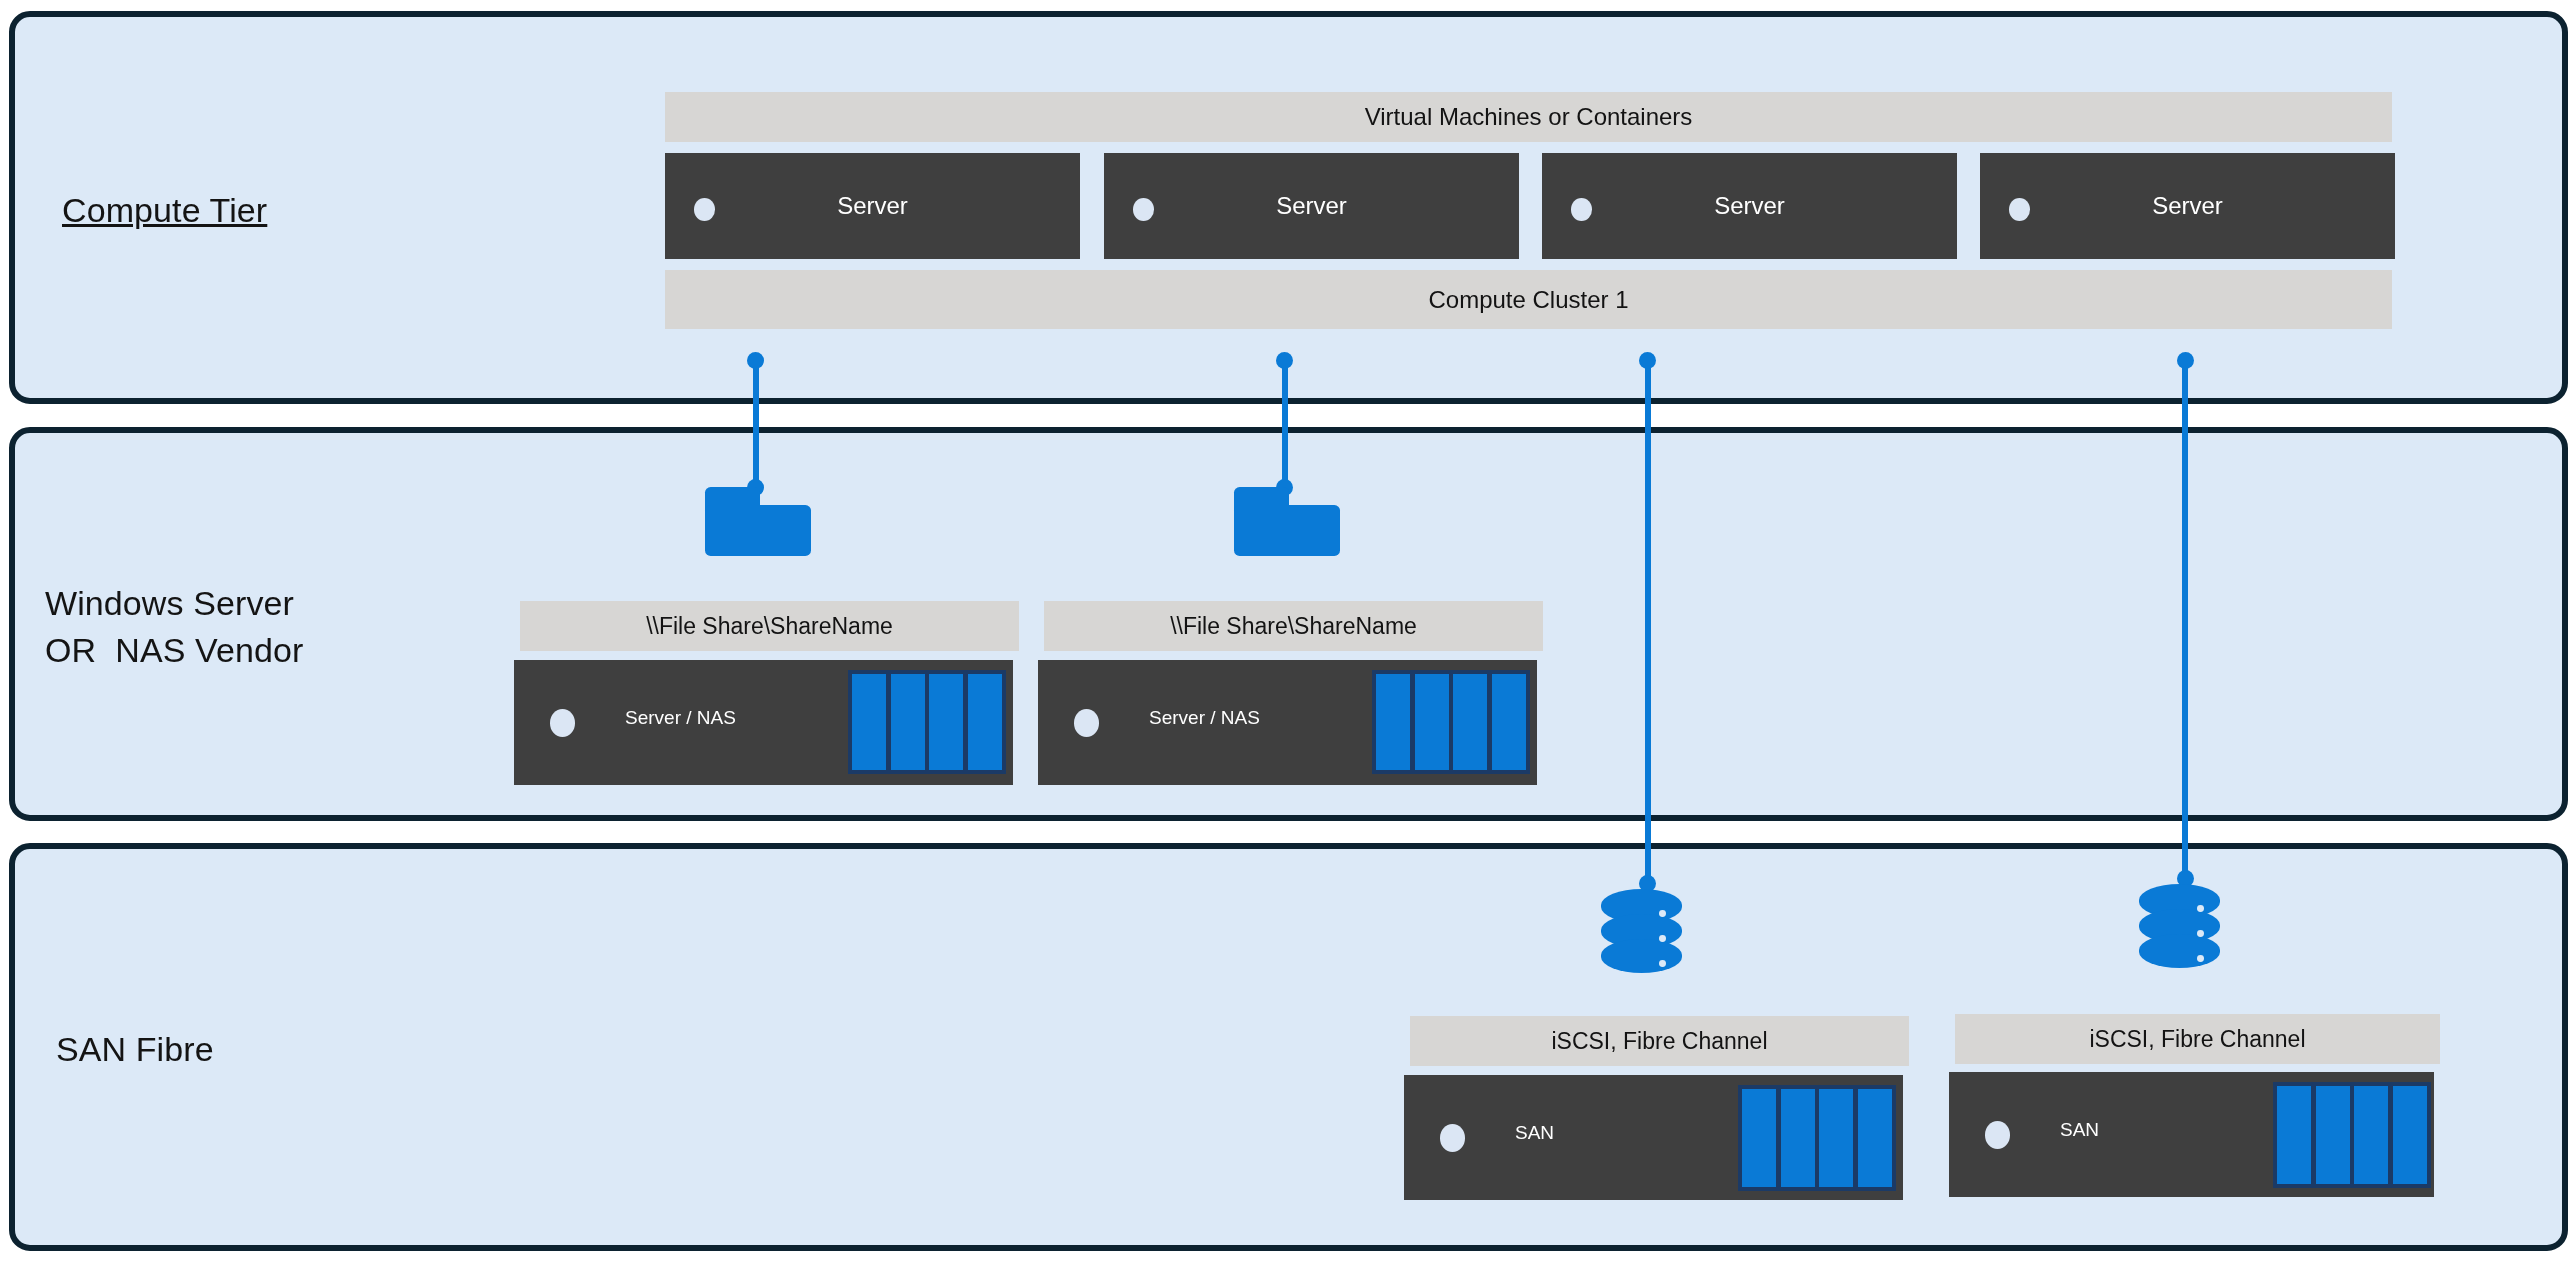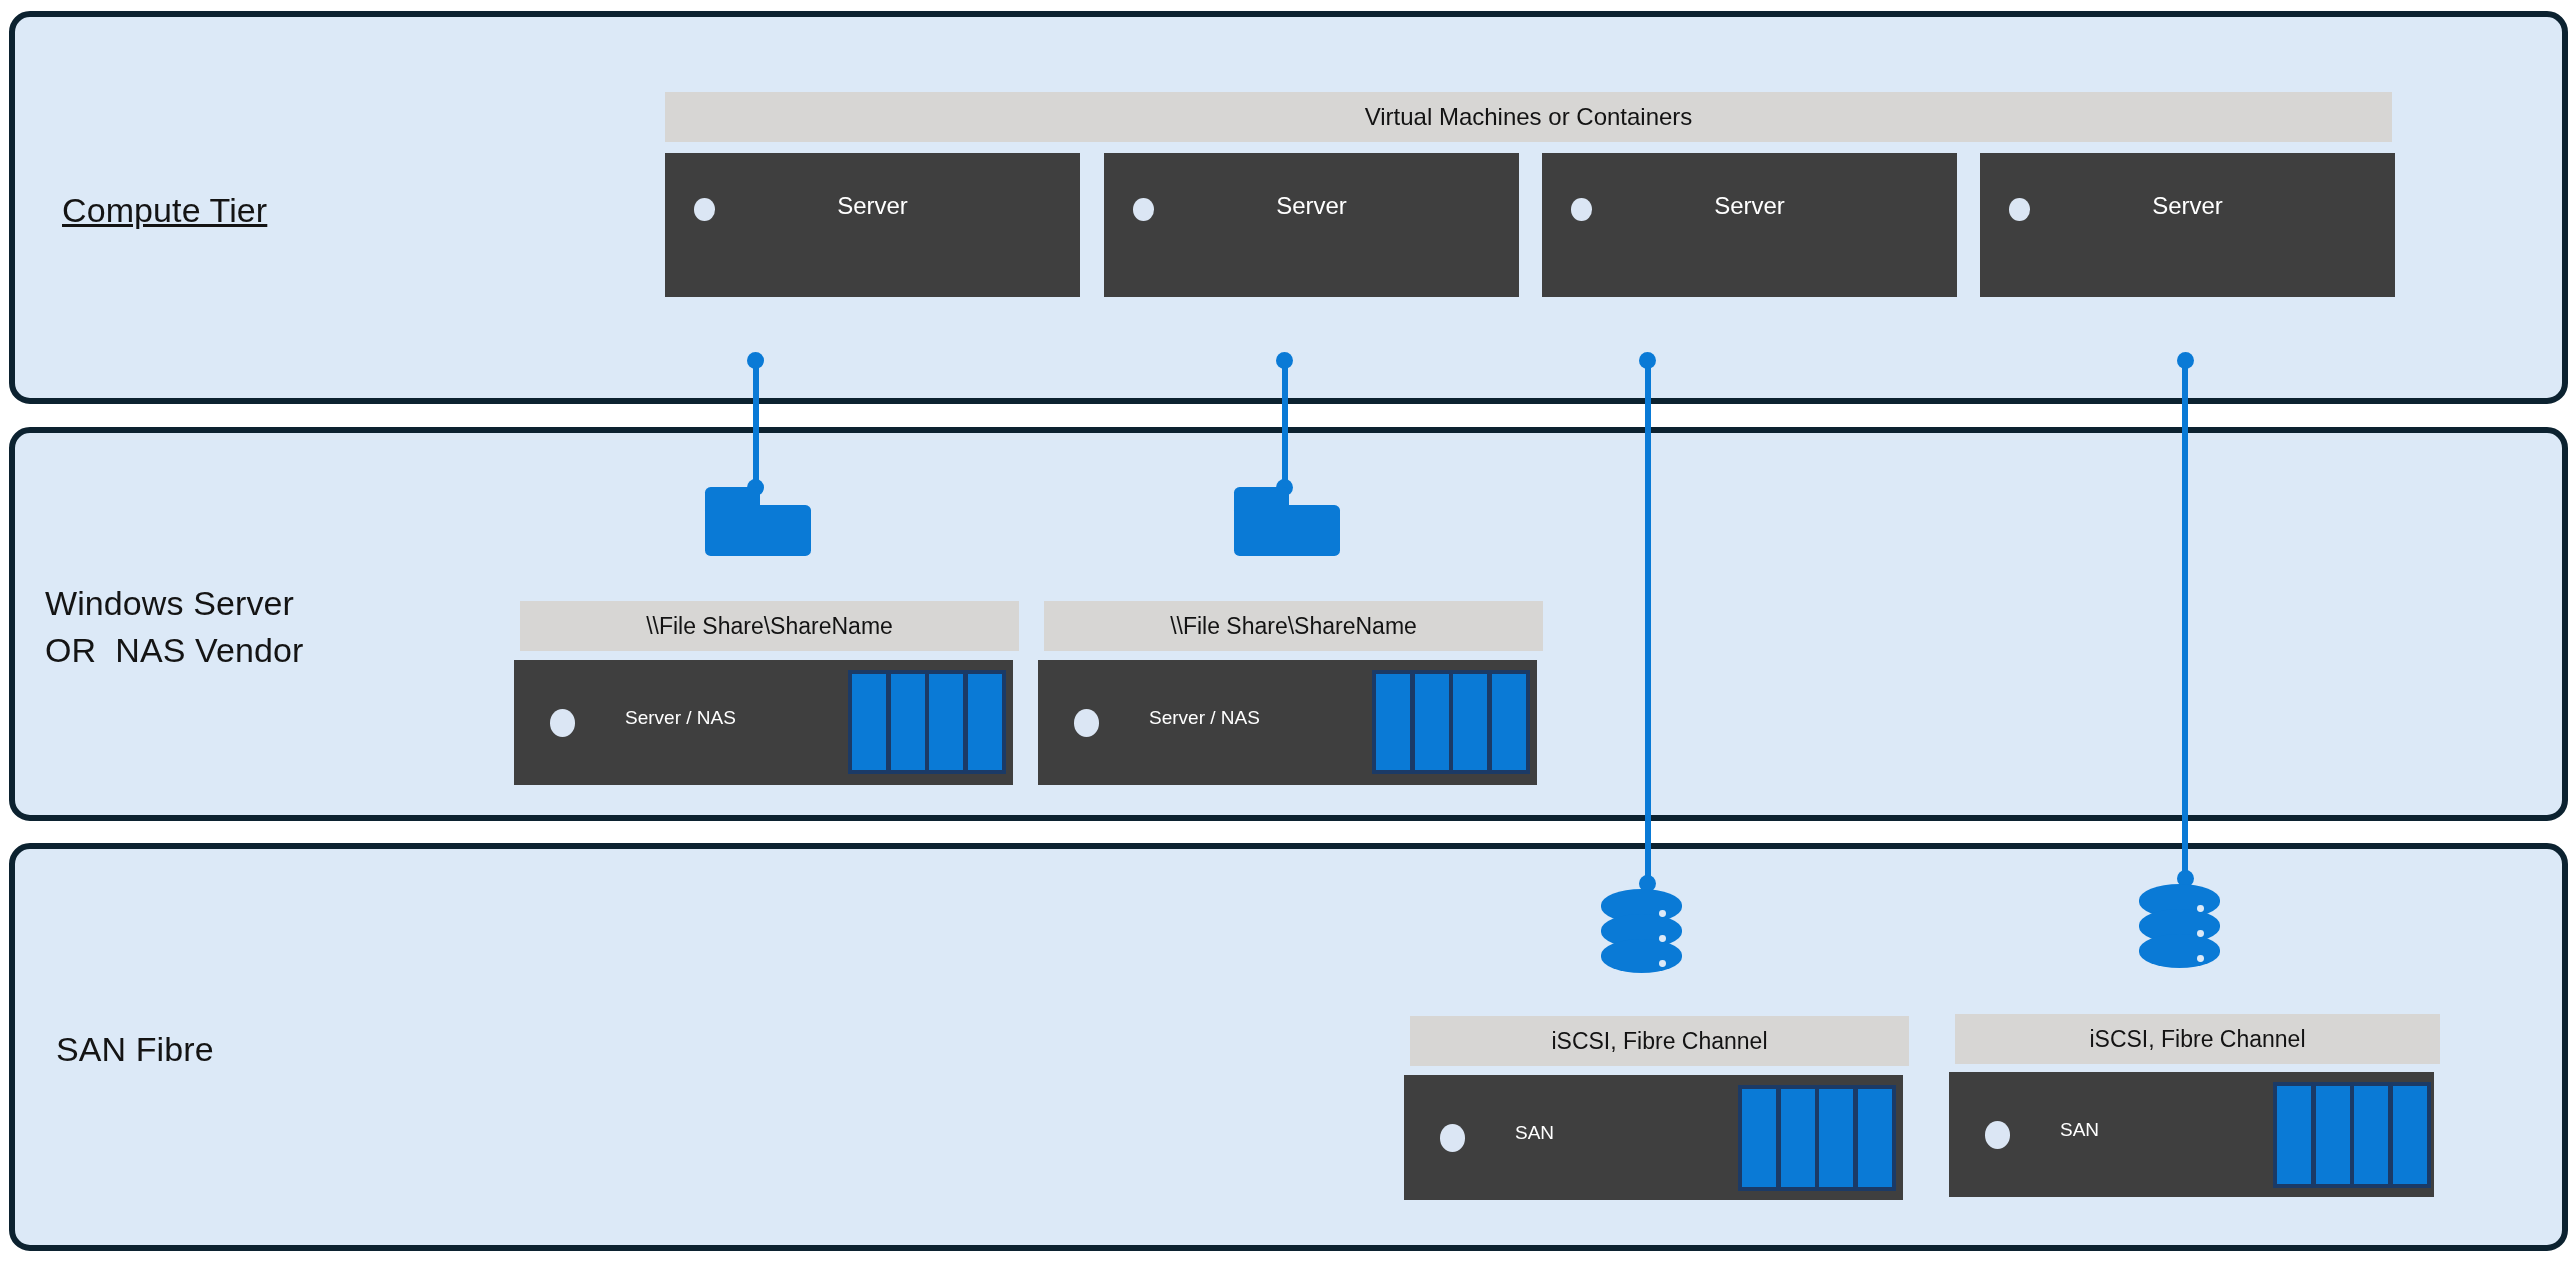--- a/index.html
+++ b/index.html
@@ -75,21 +75,21 @@
     border-radius: 50%;
   }
   .device .device-label {
     position: absolute;
     color: #ffffff;
     font-size: 24px;
     white-space: nowrap;
   }
 
   
-  .srv { top: 153px; width: 415px; height: 144px; }
+  .srv { top: 153px; width: 415px; height: 106px; }
   .srv .led { left: 29px; top: 45px; width: 21px; height: 22.5px; }
   .srv .device-label { left: 0; right: 0; top: 39px; text-align: center; }
   #srv-1 { left: 665px; }
   #srv-2 { left: 1104px; }
   #srv-3 { left: 1542px; }
   #srv-4 { left: 1980px; }
 
   
   .unit-caption {
     position: absolute;
@@ -254,20 +254,23 @@
   </div>
   <div class="device srv" id="srv-3">
     <span class="led"></span>
     <span class="device-label">Server</span>
   </div>
   <div class="device srv" id="srv-4">
     <span class="led"></span>
     <span class="device-label">Server</span>
   </div>
 
+  <div class="caption-bar" id="cluster-bar">
+    <span>Compute Cluster 1</span>
+  </div>
 
   <div class="folder" style="left:705px; top:487px;">
     <div class="fold-tab"></div>
     <div class="fold-body"></div>
   </div>
   <div class="folder" style="left:1234px; top:487px;">
     <div class="fold-tab"></div>
     <div class="fold-body"></div>
   </div>
 

